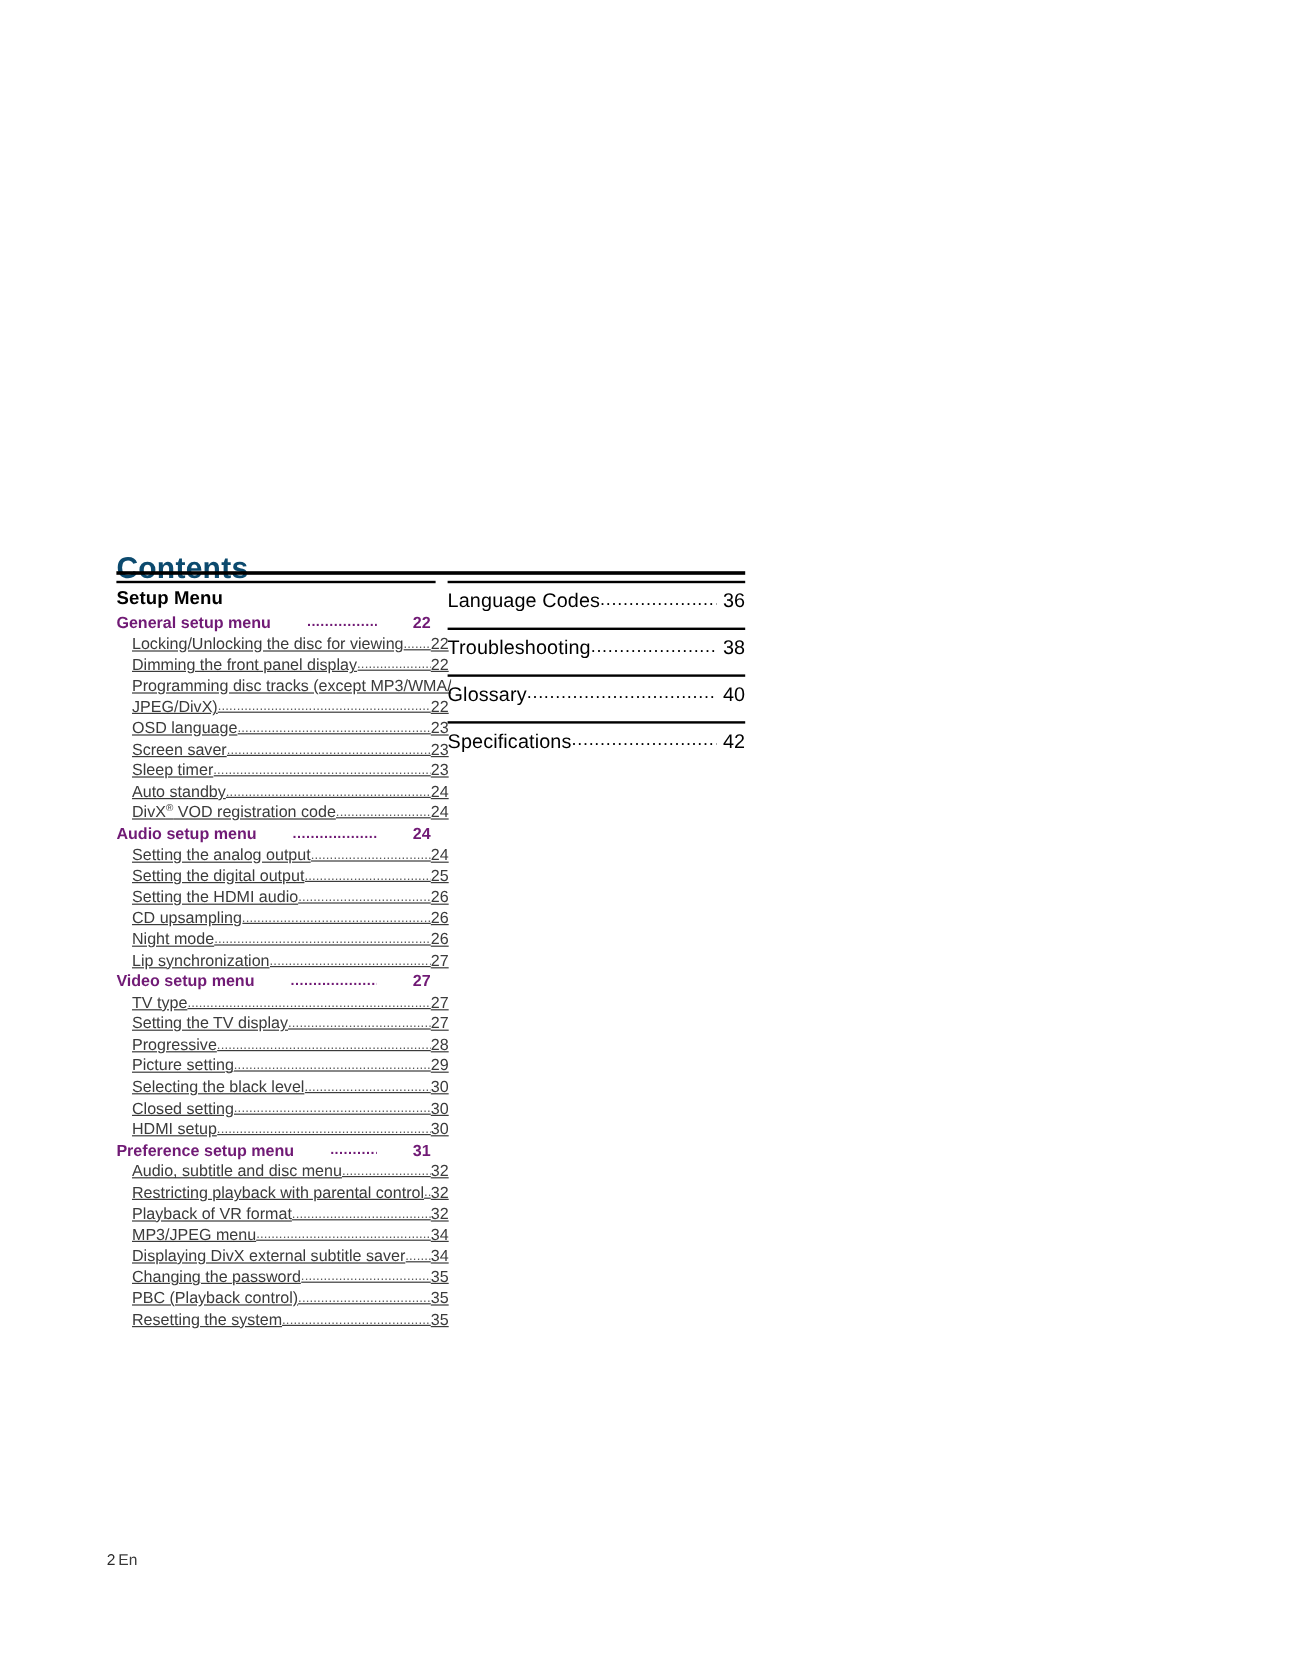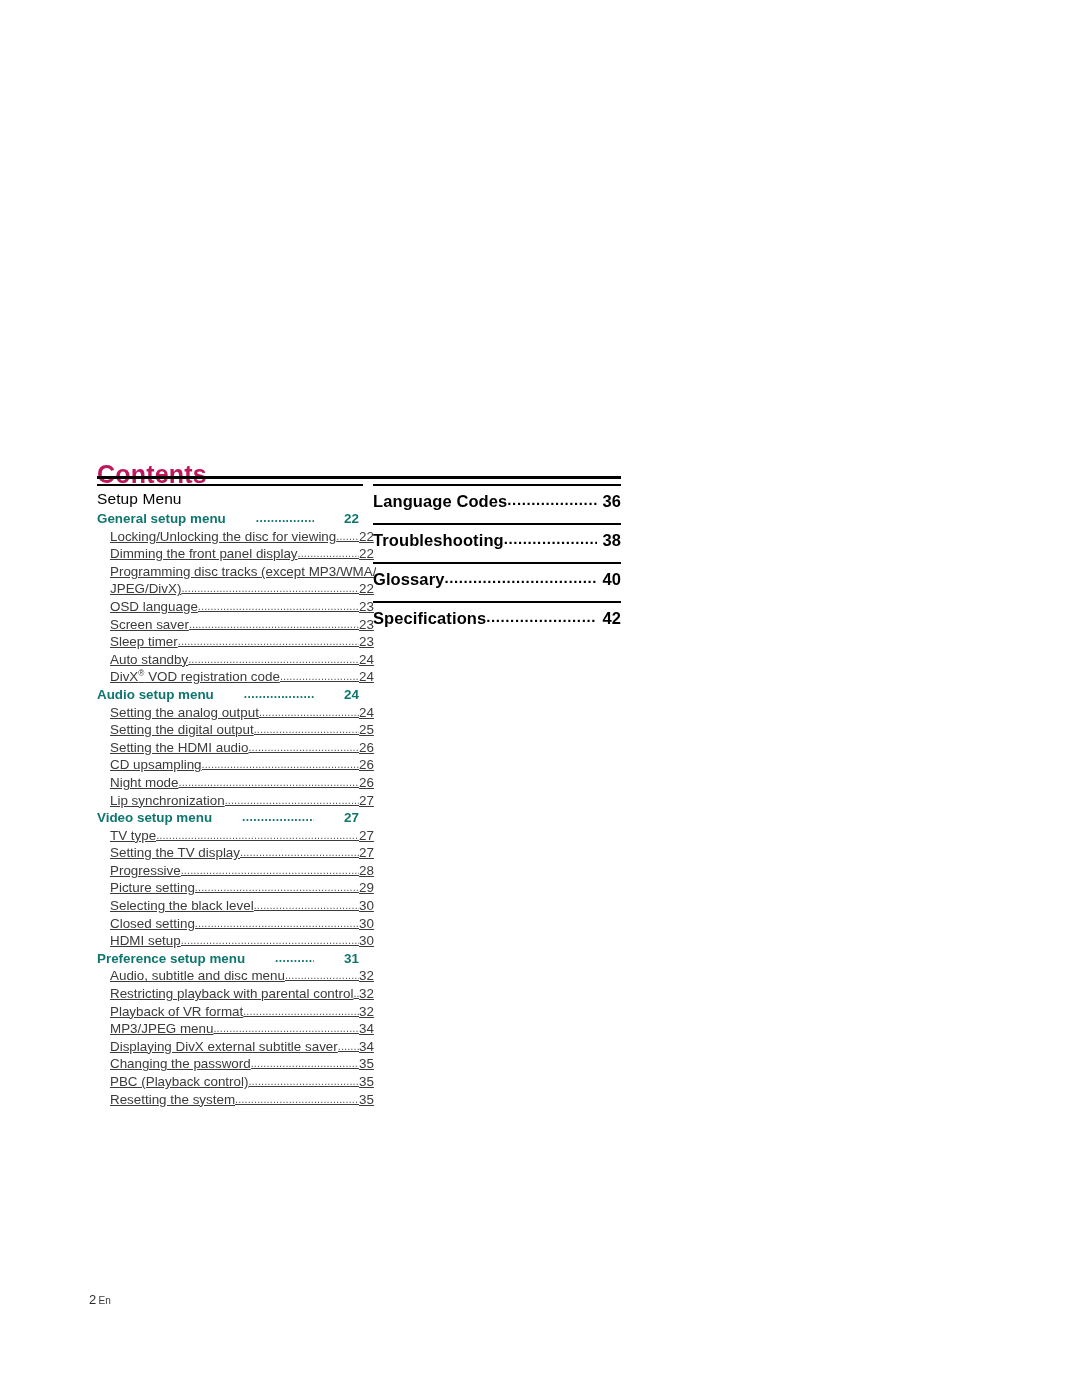--- a/index.html
+++ b/index.html
@@ -25,21 +25,21 @@
 
   
   #contents-title {
     position: absolute;
     left: 97px;
     top: 443px;
     font-size: 25px;
     font-weight: bold;
     letter-spacing: 0.2px;
     line-height: 28px;
-    color: #be185d;
+    color: #0c4a6e;
   }
   #title-rule {
     position: absolute;
     left: 97px;
     top: 476px;
     width: 524px;
     height: 3px;
     background: #000;
   }
 
@@ -59,21 +59,21 @@
 
   .col-rule {
     width: 100%;
     height: 2px;
     background: #000;
   }
 
   
   .section-title {
     font-size: 15.5px;
-    font-weight: normal;
+    font-weight: bold;
     line-height: 20px;
     margin-top: 3px;
     margin-bottom: 1px;
     letter-spacing: 0.1px;
   }
 
   
   .toc-row {
     display: flex;
     align-items: baseline;
@@ -96,21 +96,21 @@
   }
   .toc-row .pg {
     flex: 0 0 auto;
     text-align: left;
   }
 
   
   .lvl1 {
     font-size: 13.4px;
     font-weight: bold;
-    color: #0f766e;
+    color: #701a75;
     padding-left: 0px;
     gap: 30px;
   }
   .lvl1 .pg { min-width: 19px; }
   .lvl1 .dots { letter-spacing: 0.4px; font-weight: bold; font-size: 12px; }
 
   
   .lvl2 {
     font-size: 13.4px;
     font-weight: normal;
@@ -120,21 +120,21 @@
   }
   .lvl2 .pg { min-width: 17px; }
   .lvl2 .dots { letter-spacing: 0.1px; font-size: 11px; color: #5a5a5a; }
 
   
   .big-entry {
     display: flex;
     align-items: flex-end;
     width: 100%;
     font-size: 16.5px;
-    font-weight: bold;
+    font-weight: normal;
     line-height: 22px;
     height: 22px;
     overflow: hidden;
     white-space: nowrap;
     margin-top: 4px;
     letter-spacing: 0.1px;
   }
   .big-entry .lbl { flex: 0 0 auto; }
   .big-entry .dots {
     flex: 1 1 auto;
@@ -160,21 +160,21 @@
     font-size: 11px;
     color: #3b3b3b;
     letter-spacing: 0.2px;
   }
   #footer .pnum {
     font-size: 13px;
     font-weight: normal;
     color: #2b2b2b;
   }
   #footer .lang {
-    font-size: 10px;
+    font-size: 13px;
     margin-left: 2px;
   }
 
   sup.reg {
     font-size: 0.62em;
     vertical-align: super;
     line-height: 0;
   }
 </style>
 </head>

